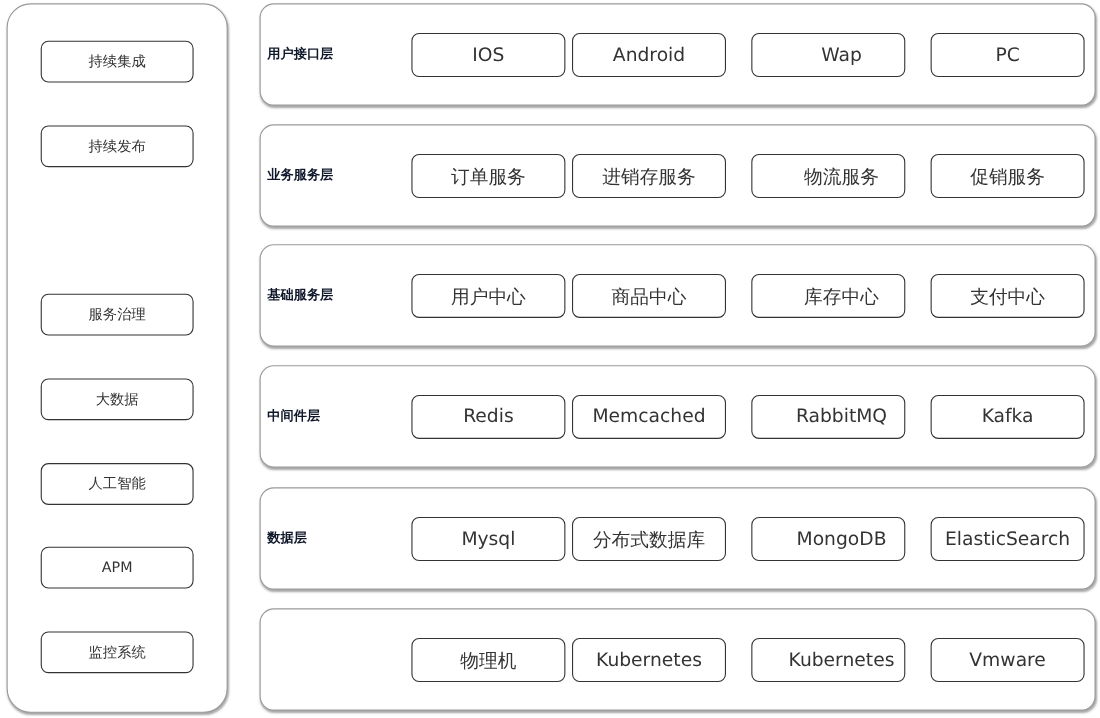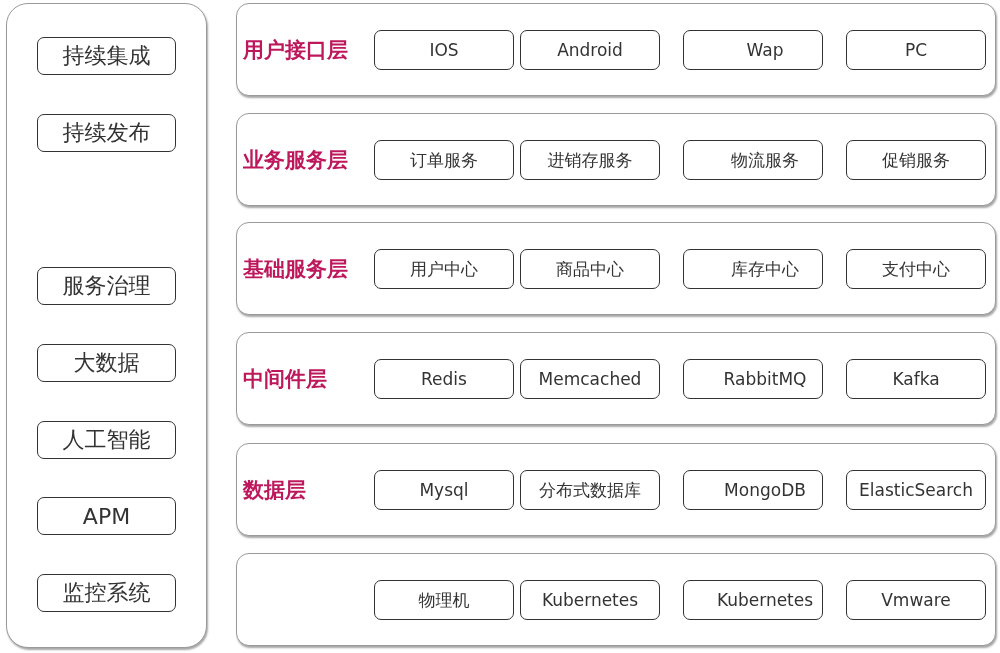--- a/index.html
+++ b/index.html
@@ -3,24 +3,24 @@
 <meta charset="utf-8">
 <style>
   html, body { margin:0; padding:0; background:#ffffff; }
   body { width:1000px; height:653px; position:relative; overflow:hidden;
          font-family:"DejaVu Sans","Liberation Sans",sans-serif; color:#222; }
   .panel { position:absolute; background:#fff; border:1.5px solid #9a9a9a;
            border-radius:13px; box-shadow:1px 2px 2px rgba(0,0,0,0.35); box-sizing:border-box; }
   .left-panel { left:6px; top:3px; width:201px; height:645px; border-radius:22px; }
   .side-box { position:absolute; left:30px; width:139px; height:38px; border:1.5px solid #333;
               border-radius:7px; box-sizing:border-box; display:flex; align-items:center;
-              justify-content:center; font-size:22px; color:#333; background:#fff; cursor:pointer; }
+              justify-content:center; font-size:13px; color:#333; background:#fff; cursor:pointer; }
   .layer { left:236px; width:760px; height:93px; }
   .layer-title { position:absolute; left:6px; top:0; height:100%; display:flex; align-items:center;
-                 font-size:21px; font-weight:bold; color:#be185d; }
+                 font-size:12px; font-weight:bold; color:#0f172a; }
   .item { position:absolute; top:26px; width:140px; height:40px; border:1.5px solid #333;
           border-radius:7px; box-sizing:border-box; display:flex; align-items:center;
           justify-content:center; font-size:17px; color:#333; background:#fff; cursor:pointer; }
   .i0 { left:121px;margin-left:16px; } .i1 { left:283px; } .i2 { left:446px;padding-left:24px; } .i3 { left:609px; }
 </style>
 </head>
 <body>
 
 <div class="panel left-panel">
   <div class="side-box" style="top:33px">持续集成</div>

